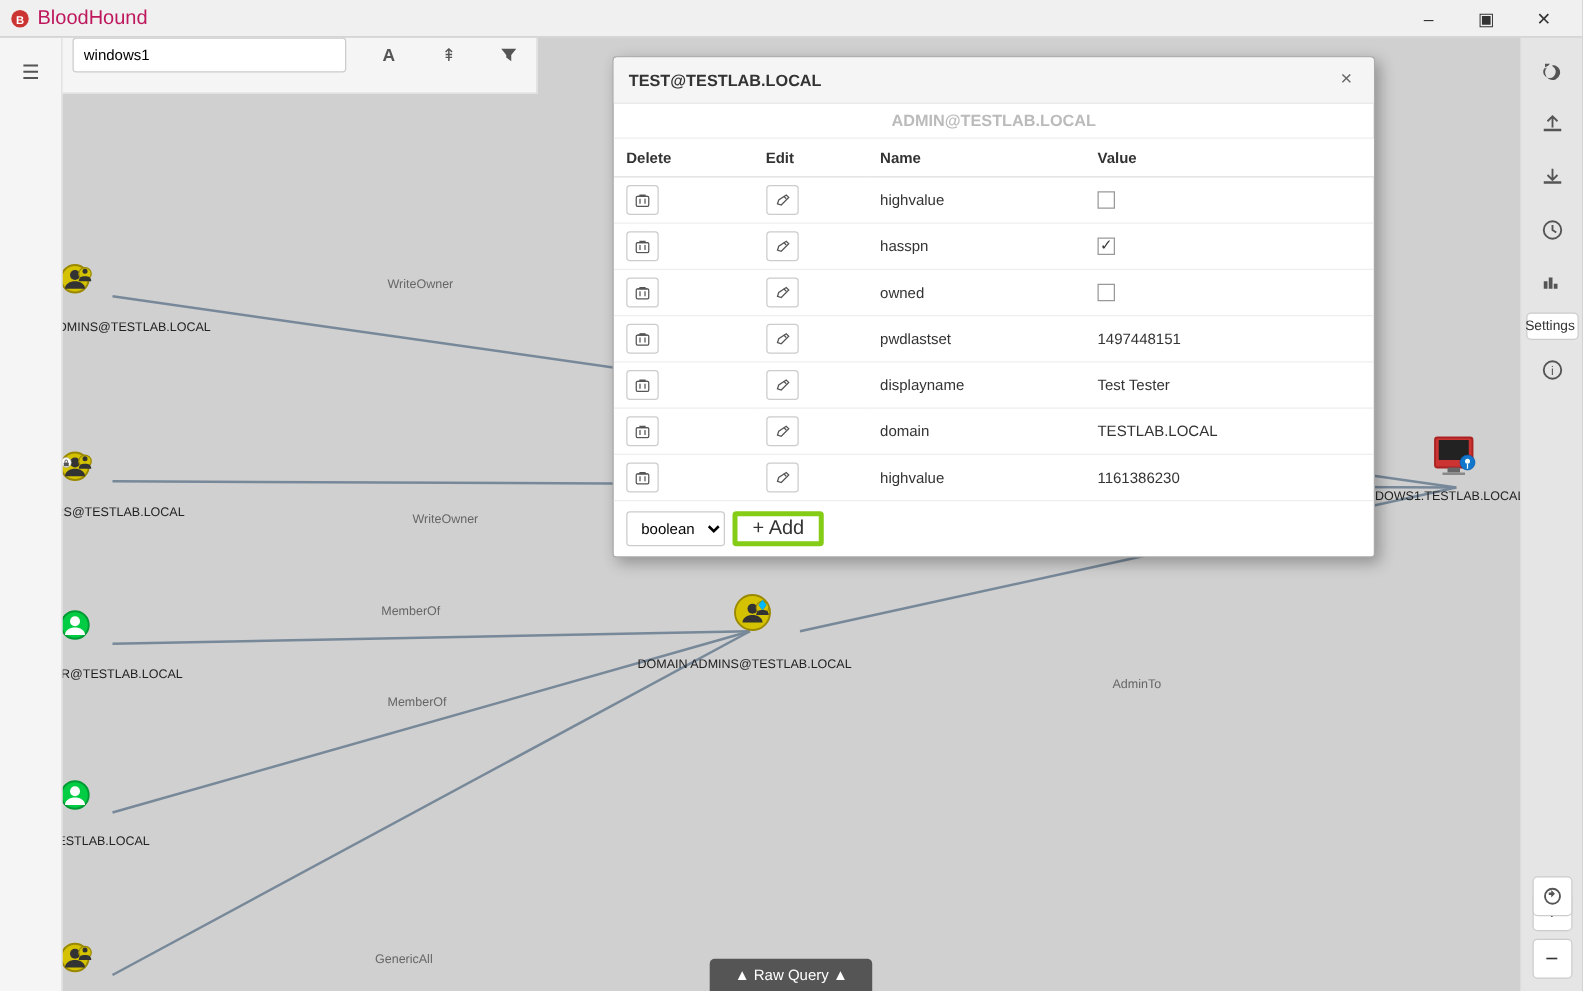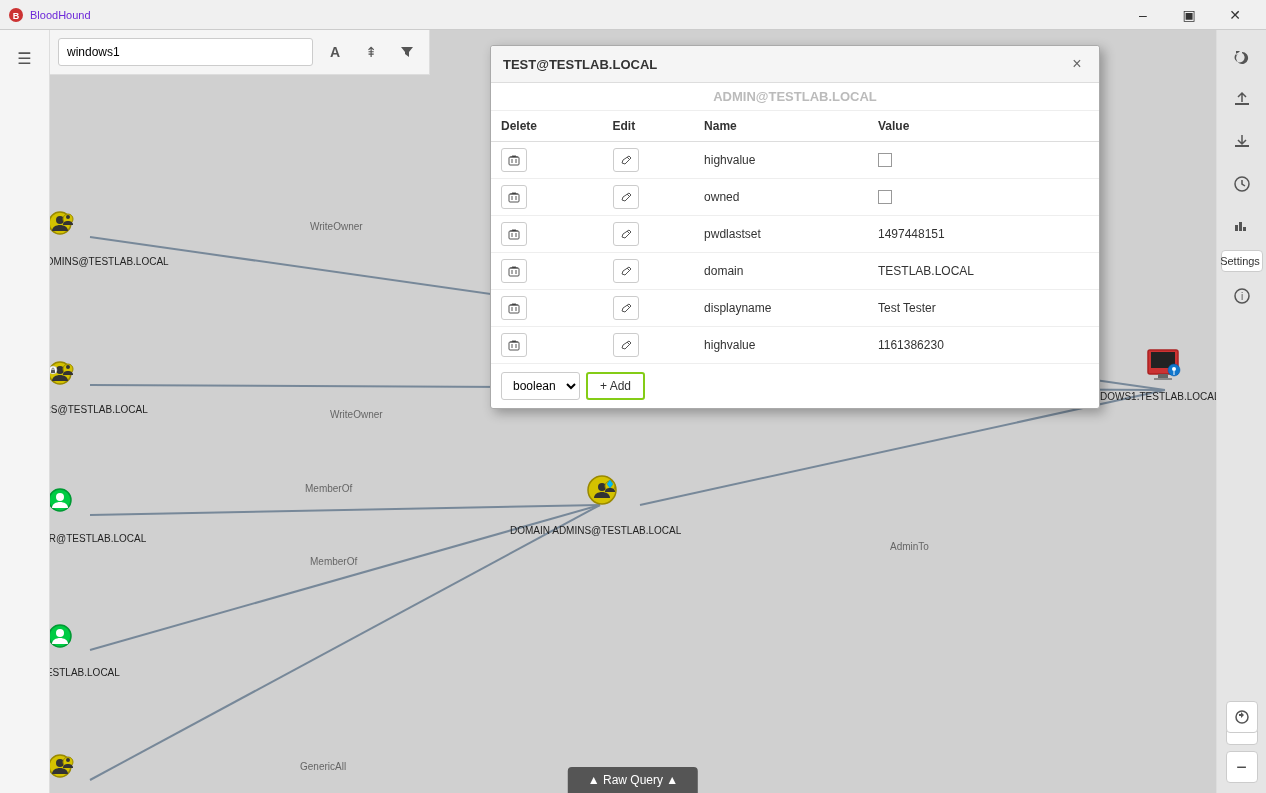--- a/index.html
+++ b/index.html
@@ -6,21 +6,21 @@
     body { font-family: 'Segoe UI', Arial, sans-serif; font-size: 12px; background: #c8c8c8; overflow: hidden; width: 1266px; height: 793px; position: relative; }
 
     
     .title-bar {
       position: absolute; top: 0; left: 0; right: 0; height: 30px;
       background: #f0f0f0; border-bottom: 1px solid #ccc;
       display: flex; align-items: center; padding: 0 8px;
       z-index: 100;
     }
     .title-bar-icon { width: 16px; height: 16px; margin-right: 6px; }
-    .title-bar-title { font-size: 11px; color: #6d28d9; flex: 1; }
+    .title-bar-title { font-size: 16px; color: #be185d; flex: 1; }
     .title-bar-controls { display: flex; gap: 0; }
     .title-bar-btn {
       width: 46px; height: 30px; border: none; background: transparent;
       cursor: pointer; display: flex; align-items: center; justify-content: center;
       font-size: 14px; color: #333;
     }
 
     
     .graph-area {
       position: absolute; top: 30px; left: 0; right: 0; bottom: 0;
@@ -38,21 +38,21 @@
     .sidebar-btn {
       width: 36px; height: 36px; border: none; background: transparent;
       cursor: pointer; display: flex; align-items: center; justify-content: center;
       font-size: 16px; color: #555; border-radius: 4px;
     }
 
     
     .search-area {
       position: absolute; top: 30px; left: 50px; width: 380px; height: 45px;
       background: #f5f5f5; border-bottom: 1px solid #ddd; border-right: 1px solid #ddd;
-      display: flex; align-items: center; padding: 0 8px; gap: 8px; z-index: 10;
+      display: flex; padding: 0 8px; gap: 20px; z-index: 10;
     }
     .search-input {
       flex: 1; height: 28px; border: 1px solid #ccc; border-radius: 3px;
       padding: 0 8px; font-size: 12px; background: white;
     }
     .search-icon-btn {
       width: 28px; height: 28px; border: none; background: transparent;
       cursor: pointer; display: flex; align-items: center; justify-content: center;
       font-size: 14px; color: #555;
     }
@@ -153,22 +153,22 @@
     }
     .add-input {
       flex: 1; height: 28px; border: 1px solid #ccc; border-radius: 3px;
       padding: 0 8px; font-size: 12px; background: white;
     }
     .type-select {
       height: 28px; border: 1px solid #ccc; border-radius: 3px;
       padding: 0 7px; font-size: 12px; background: white; cursor: pointer;
     }
     .add-btn {
-      height: 28px; padding: 0 12px; background: white; border: 2px solid #84cc16;
-      border-radius: 3px; cursor: pointer; font-size: 12px; color: #333;
+      height: 28px; padding: 0 12px; background: white; border: 4px solid #84cc16;
+      border-radius: 3px; cursor: pointer; font-size: 16px; color: #333;
       display: flex; align-items: center; gap: 4px;
     }
 
     
     .raw-query-bar {
       position: absolute; bottom: 0; left: 50%; transform: translateX(-50%);
       z-index: 20;
     }
     .raw-query-btn {
       background: #555; color: white; border: none; border-radius: 4px 4px 0 0;
@@ -413,20 +413,37 @@
                       <path d="M4 3V2h4v1M2 3h8" stroke="#555" stroke-width="1"></path>
                       <path d="M4 5v4M8 5v4" stroke="#555" stroke-width="1"></path>
                     </svg>
                   </button></td>
                 <td><button class="action-btn">
                     <svg width="12" height="12" viewBox="0 0 12 12">
                       <path d="M2 9l1-3L9 2l2 2-6 6z" fill="none" stroke="#555" stroke-width="1"></path>
                       <path d="M7 3l2 2" stroke="#555" stroke-width="1"></path>
                     </svg>
                   </button></td>
+                <td>hasspn</td>
+                <td><span class="checkbox-display checked"></span></td>
+              </tr>
+              <tr>
+                <td><button class="action-btn">
+                    <svg width="12" height="12" viewBox="0 0 12 12">
+                      <rect x="1" y="3" width="10" height="8" rx="1" fill="none" stroke="#555" stroke-width="1"></rect>
+                      <path d="M4 3V2h4v1M2 3h8" stroke="#555" stroke-width="1"></path>
+                      <path d="M4 5v4M8 5v4" stroke="#555" stroke-width="1"></path>
+                    </svg>
+                  </button></td>
+                <td><button class="action-btn">
+                    <svg width="12" height="12" viewBox="0 0 12 12">
+                      <path d="M2 9l1-3L9 2l2 2-6 6z" fill="none" stroke="#555" stroke-width="1"></path>
+                      <path d="M7 3l2 2" stroke="#555" stroke-width="1"></path>
+                    </svg>
+                  </button></td>
                 <td>owned</td>
                 <td><span class="checkbox-display"></span></td>
               </tr>
               <tr>
                 <td><button class="action-btn">
                     <svg width="12" height="12" viewBox="0 0 12 12">
                       <rect x="1" y="3" width="10" height="8" rx="1" fill="none" stroke="#555" stroke-width="1"></rect>
                       <path d="M4 3V2h4v1M2 3h8" stroke="#555" stroke-width="1"></path>
                       <path d="M4 5v4M8 5v4" stroke="#555" stroke-width="1"></path>
                     </svg>
@@ -447,39 +464,39 @@
                       <path d="M4 3V2h4v1M2 3h8" stroke="#555" stroke-width="1"></path>
                       <path d="M4 5v4M8 5v4" stroke="#555" stroke-width="1"></path>
                     </svg>
                   </button></td>
                 <td><button class="action-btn">
                     <svg width="12" height="12" viewBox="0 0 12 12">
                       <path d="M2 9l1-3L9 2l2 2-6 6z" fill="none" stroke="#555" stroke-width="1"></path>
                       <path d="M7 3l2 2" stroke="#555" stroke-width="1"></path>
                     </svg>
                   </button></td>
+                <td>displayname</td>
+                <td>Test Tester</td>
+              </tr>
+              <tr>
+                <td><button class="action-btn">
+                    <svg width="12" height="12" viewBox="0 0 12 12">
+                      <rect x="1" y="3" width="10" height="8" rx="1" fill="none" stroke="#555" stroke-width="1"></rect>
+                      <path d="M4 3V2h4v1M2 3h8" stroke="#555" stroke-width="1"></path>
+                      <path d="M4 5v4M8 5v4" stroke="#555" stroke-width="1"></path>
+                    </svg>
+                  </button></td>
+                <td><button class="action-btn">
+                    <svg width="12" height="12" viewBox="0 0 12 12">
+                      <path d="M2 9l1-3L9 2l2 2-6 6z" fill="none" stroke="#555" stroke-width="1"></path>
+                      <path d="M7 3l2 2" stroke="#555" stroke-width="1"></path>
+                    </svg>
+                  </button></td>
                 <td>domain</td>
                 <td>TESTLAB.LOCAL</td>
-              </tr>
-              <tr>
-                <td><button class="action-btn">
-                    <svg width="12" height="12" viewBox="0 0 12 12">
-                      <rect x="1" y="3" width="10" height="8" rx="1" fill="none" stroke="#555" stroke-width="1"></rect>
-                      <path d="M4 3V2h4v1M2 3h8" stroke="#555" stroke-width="1"></path>
-                      <path d="M4 5v4M8 5v4" stroke="#555" stroke-width="1"></path>
-                    </svg>
-                  </button></td>
-                <td><button class="action-btn">
-                    <svg width="12" height="12" viewBox="0 0 12 12">
-                      <path d="M2 9l1-3L9 2l2 2-6 6z" fill="none" stroke="#555" stroke-width="1"></path>
-                      <path d="M7 3l2 2" stroke="#555" stroke-width="1"></path>
-                    </svg>
-                  </button></td>
-                <td>displayname</td>
-                <td>Test Tester</td>
               </tr>
               <tr>
                 <td><button class="action-btn">
                     <svg width="12" height="12" viewBox="0 0 12 12">
                       <rect x="1" y="3" width="10" height="8" rx="1" fill="none" stroke="#555" stroke-width="1"></rect>
                       <path d="M4 3V2h4v1M2 3h8" stroke="#555" stroke-width="1"></path>
                       <path d="M4 5v4M8 5v4" stroke="#555" stroke-width="1"></path>
                     </svg>
                   </button></td>
                 <td><button class="action-btn">

